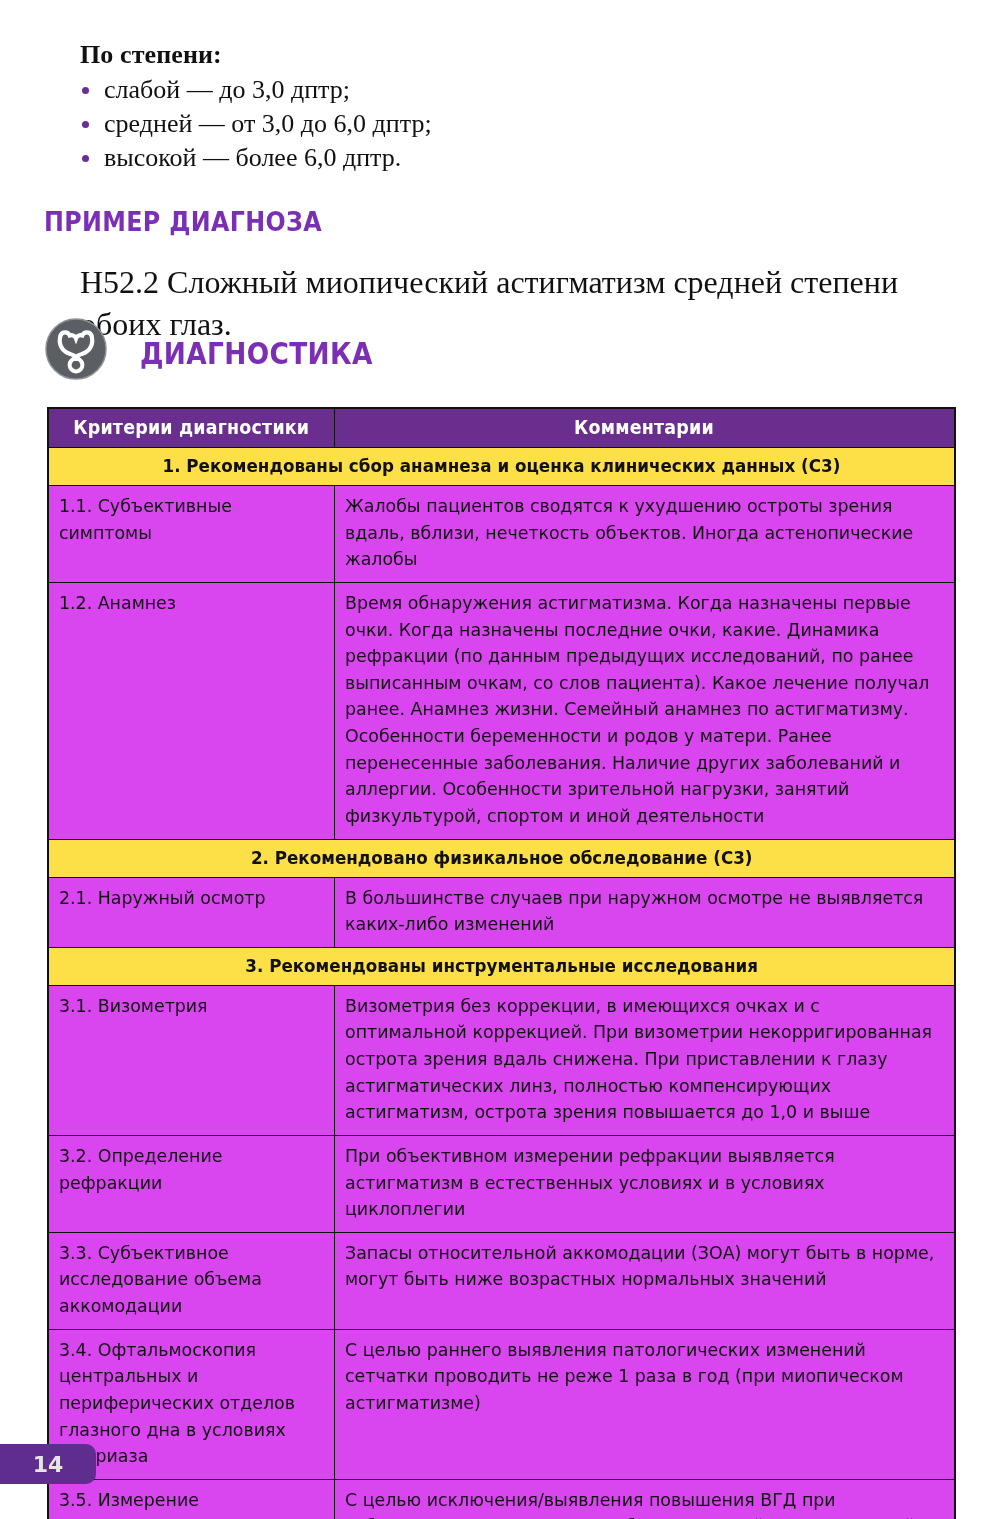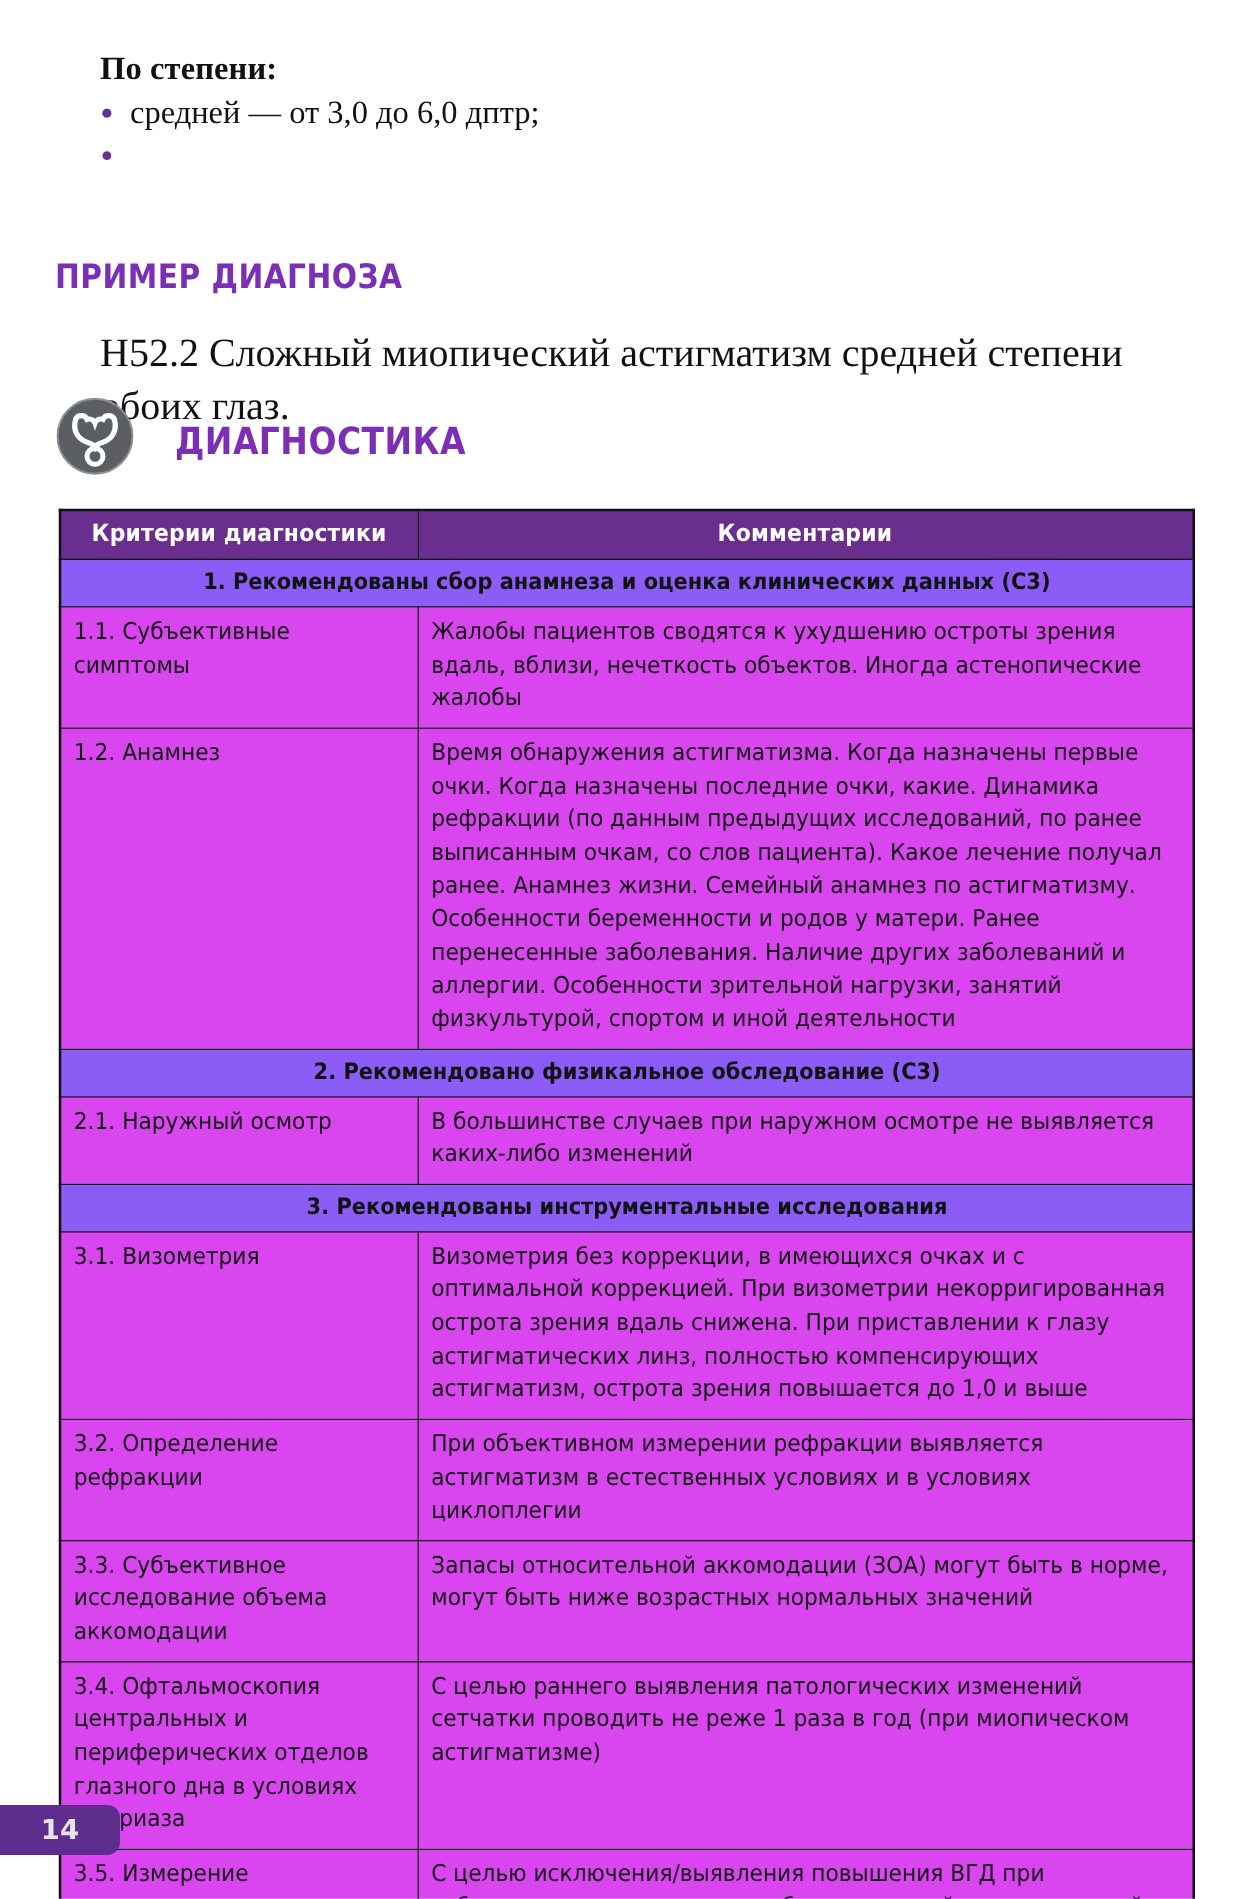--- a/index.html
+++ b/index.html
@@ -128,21 +128,21 @@
     padding: 10px 8px 11px 8px;
     transform: none;
     margin-top: 21px;
   }
   .hdr-cell span {
     display: inline-block;
     transform: scaleX(0.92);
   }
 
   .section-cell {
-    background: #8b5cf6;
+    background: #fde047;
     color: #111;
     text-align: center;
     font-family: "DejaVu Sans", "Liberation Sans", sans-serif;
     font-weight: bold;
     font-size: 18px;
     padding: 8px 8px 9px 8px;
     margin-top: 28px;
   }
   .section-cell span {
     display: inline-block;
@@ -182,23 +182,23 @@
   }
 </style>
 </head>
 <body>
 
 <div class="page">
 
   <div class="intro">
     <p class="intro-title">По степени:</p>
     <ul class="intro-list">
-      <li><span class="bullet"></span></li>
+      <li><span class="bullet"></span><span>слабой — до 3,0 дптр;</span></li>
       <li><span class="bullet"></span><span>средней — от 3,0 до 6,0 дптр;</span></li>
-      <li><span class="bullet"></span></li>
+      <li><span class="bullet"></span><span>высокой — более 6,0 дптр.</span></li>
     </ul>
   </div>
 
   <div class="sec-heading" id="example-heading">ПРИМЕР ДИАГНОЗА</div>
   <div class="example-text">H52.2 Сложный миопический астигматизм средней степени обоих глаз.</div>
 
   <div class="steth-badge">
     <svg viewBox="0 0 62 62" width="62" height="62" aria-hidden="true">
       <circle cx="31" cy="31" r="30" fill="#5b5f63"></circle>
       <circle cx="31" cy="31" r="30" fill="none" stroke="#8d9195" stroke-width="1.5"></circle>

